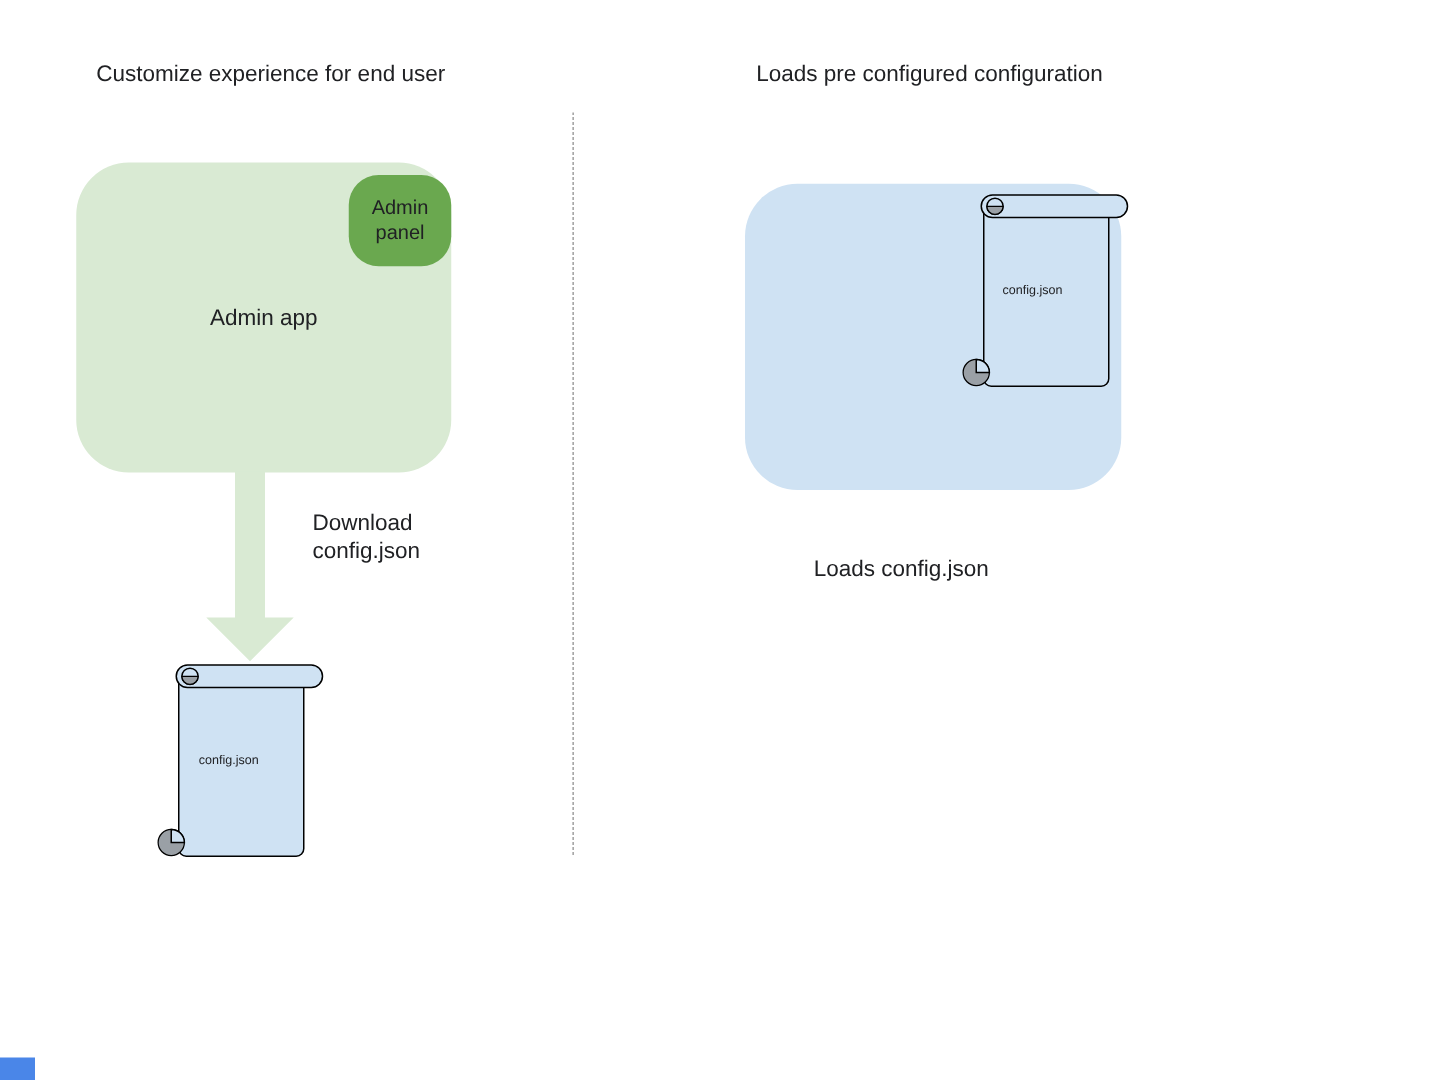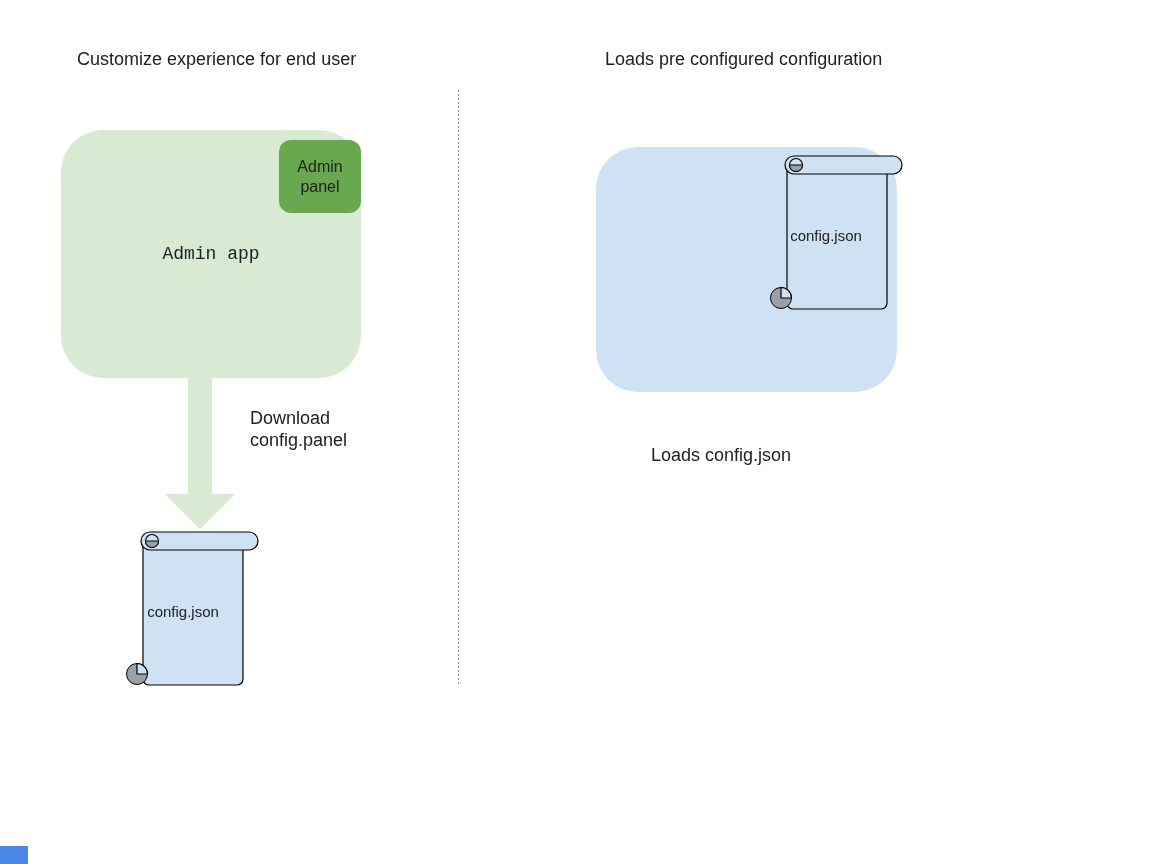--- a/index.html
+++ b/index.html
@@ -9,24 +9,24 @@
   }
   .title{position:absolute;font-size:18px;white-space:nowrap;}
   .left-title{left:77px;top:49px;}
   .right-title{left:605px;top:49px;}
 
   .admin-box{
     position:absolute;left:61px;top:130px;width:300px;height:248px;
     background:#d9ead3;border-radius:42px;
     display:flex;align-items:center;justify-content:center;
   }
-  .admin-box-label{font-size:18px;font-family:Liberation Mono, monospace;}
+  .admin-box-label{font-size:18px;}
   .admin-panel{
     position:absolute;top:10px;right:0px;width:82px;height:73px;
-    background:#6aa84f;border-radius:12px;
+    background:#6aa84f;border-radius:24px;
     display:flex;align-items:center;justify-content:center;text-align:center;
   }
   .admin-panel span{font-size:16px;line-height:20px;width:60px;}
 
   .down-arrow{position:absolute;left:164px;top:377px;width:72px;height:154px;}
   .down-arrow polygon{fill:#d9ead3;}
 
   .caption{position:absolute;font-size:18px;line-height:22px;}
   .download-caption{left:250px;top:407px;width:100px;}
   .loads-caption{left:627px;top:444px;white-space:nowrap;margin-left:24px;}
@@ -40,21 +40,21 @@
     position:absolute;left:596px;top:147px;width:301px;height:245px;
     background:#cfe2f3;border-radius:42px;
   }
   .demo-box-label{position:absolute;left:603px;top:258px;width:195px;text-align:center;font-size:18px;}
 
   .scroll{position:absolute;width:135px;height:160px;}
   .scroll-left{left:125px;top:528px;}
   .scroll-right{left:769px;top:152px;}
   .sc-body,.sc-bar,.sc-topcurl,.sc-notch{fill:#cfe2f3;stroke:#000;stroke-width:1.2;}
   .sc-curl,.sc-wedge{fill:#9aa0a6;stroke:#000;stroke-width:1;}
-  .scroll-label{position:absolute;width:80px;text-align:center;font-size:15px;}
+  .scroll-label{position:absolute;width:80px;text-align:center;font-size:10px;}
   .scroll-left-label{left:143px;top:603px;}
   .scroll-right-label{left:786px;top:227px;}
 
   .corner-shape{
     position:absolute;left:0;top:846px;width:28px;height:18px;background:#4a86e8;
   }
 </style>
 </head>
 <body>
 
@@ -66,21 +66,21 @@
   <div class="admin-box">
     <div class="admin-box-label">Admin app</div>
     <div class="admin-panel">
       <span>Admin panel</span>
     </div>
   </div>
 
   <svg class="down-arrow" viewBox="0 0 72 154" aria-hidden="true">
     <polygon points="24,0 48,0 48,117 71,117 36,152 1,117 24,117"></polygon>
   </svg>
-  <div class="caption download-caption">Download config.panel</div>
+  <div class="caption download-caption">Download config.json</div>
 
   <svg class="scroll scroll-left" viewBox="0 0 135 160" aria-hidden="true">
     <rect class="sc-body" x="18" y="13" width="100" height="144" rx="6"></rect>
     <circle class="sc-curl" cx="12" cy="146" r="10.5"></circle>
     <path class="sc-notch" d="M12,146 L12,135.5 A10.5,10.5 0 0 1 22.5,146 Z"></path>
     <rect class="sc-bar" x="16" y="4" width="117" height="18" rx="9"></rect>
     <circle class="sc-topcurl" cx="27" cy="13" r="6.5"></circle>
     <path class="sc-wedge" d="M20.5,13 A6.5,6.5 0 0 0 33.5,13 Z"></path>
   </svg>
   <div class="scroll-label scroll-left-label">config.json</div>

